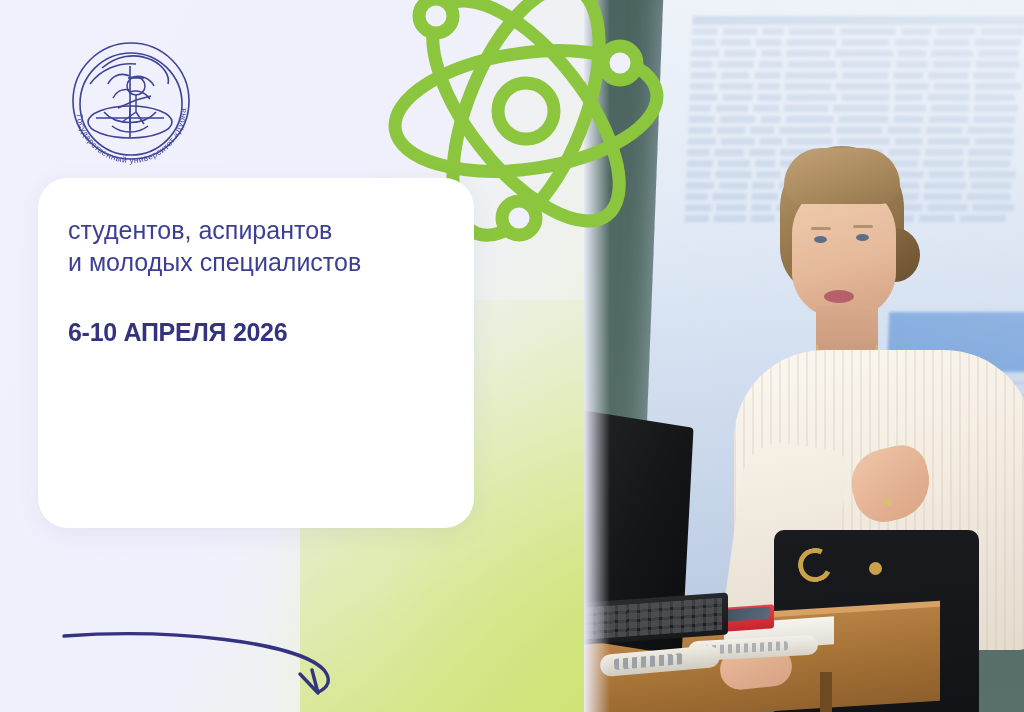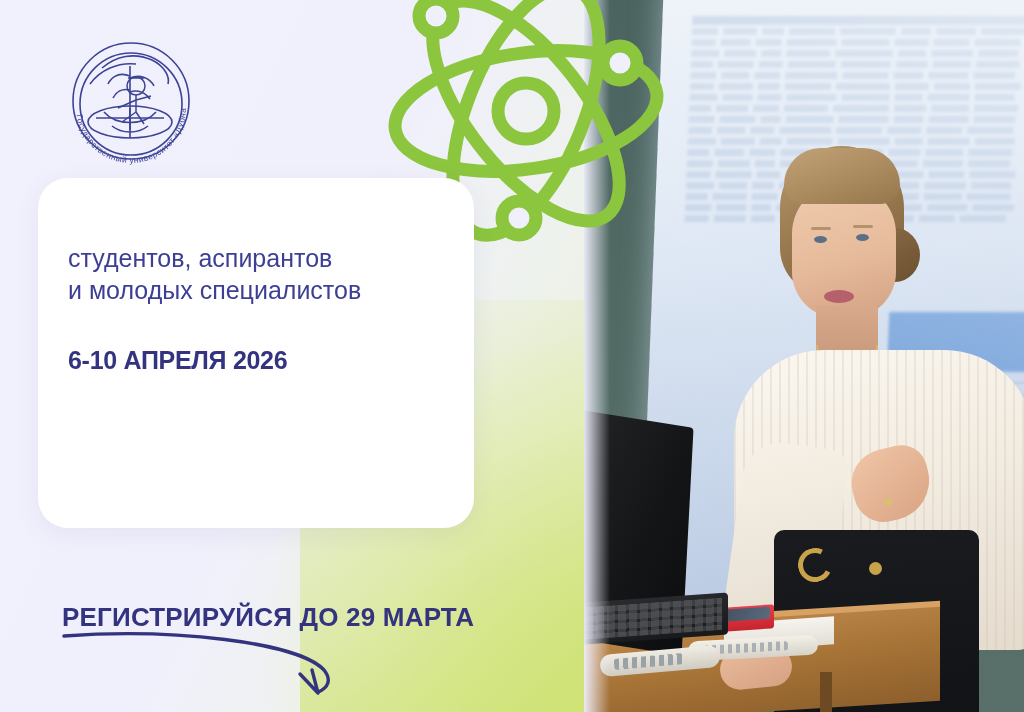--- a/index.html
+++ b/index.html
@@ -269,21 +269,21 @@
     box-shadow: 0 6px 26px rgba(60,60,110,0.07);
     padding: 30px 34px 0 30px;
   }
   .title {
     color: #8cc63f;
     font-size: 40px; font-weight: 700; line-height: 1.07;
     letter-spacing: -0.2px;
     white-space: pre-line;
   }
   .subtitle {
-    margin-top: 34px;
+    margin-top: 6px;
     color: #3c3f93;
     font-size: 25px; font-weight: 400; line-height: 1.28;
     white-space: pre-line;
   }
   .cta-row {
     display: flex; align-items: center; gap: 20px;
     margin-top: 40px;
   }
   .date {
     color: #33337f;
@@ -592,21 +592,20 @@
   </svg>
 
   <div class="card">
     <div class="subtitle">студентов, аспирантов
 и молодых специалистов</div>
     <div class="cta-row">
       <span class="date">6-10 АПРЕЛЯ 2026</span>
     </div>
   </div>
 
-  <div class="register">РЕГИСТРИРУЙСЯ ДО 29 МАРТА</div>
   <svg class="arrow" viewBox="0 0 340 70" aria-hidden="true">
     <g fill="none" stroke="#33337f" stroke-width="3.4" stroke-linecap="round" stroke-linejoin="round">
       <path d="M 2 6 C 110 -2 236 12 262 40 C 270 50 266 58 256 62"></path>
       <path d="M 238 44 L 256 63 L 250 40"></path>
     </g>
   </svg>
 
 </div>
 
 </body></html>

